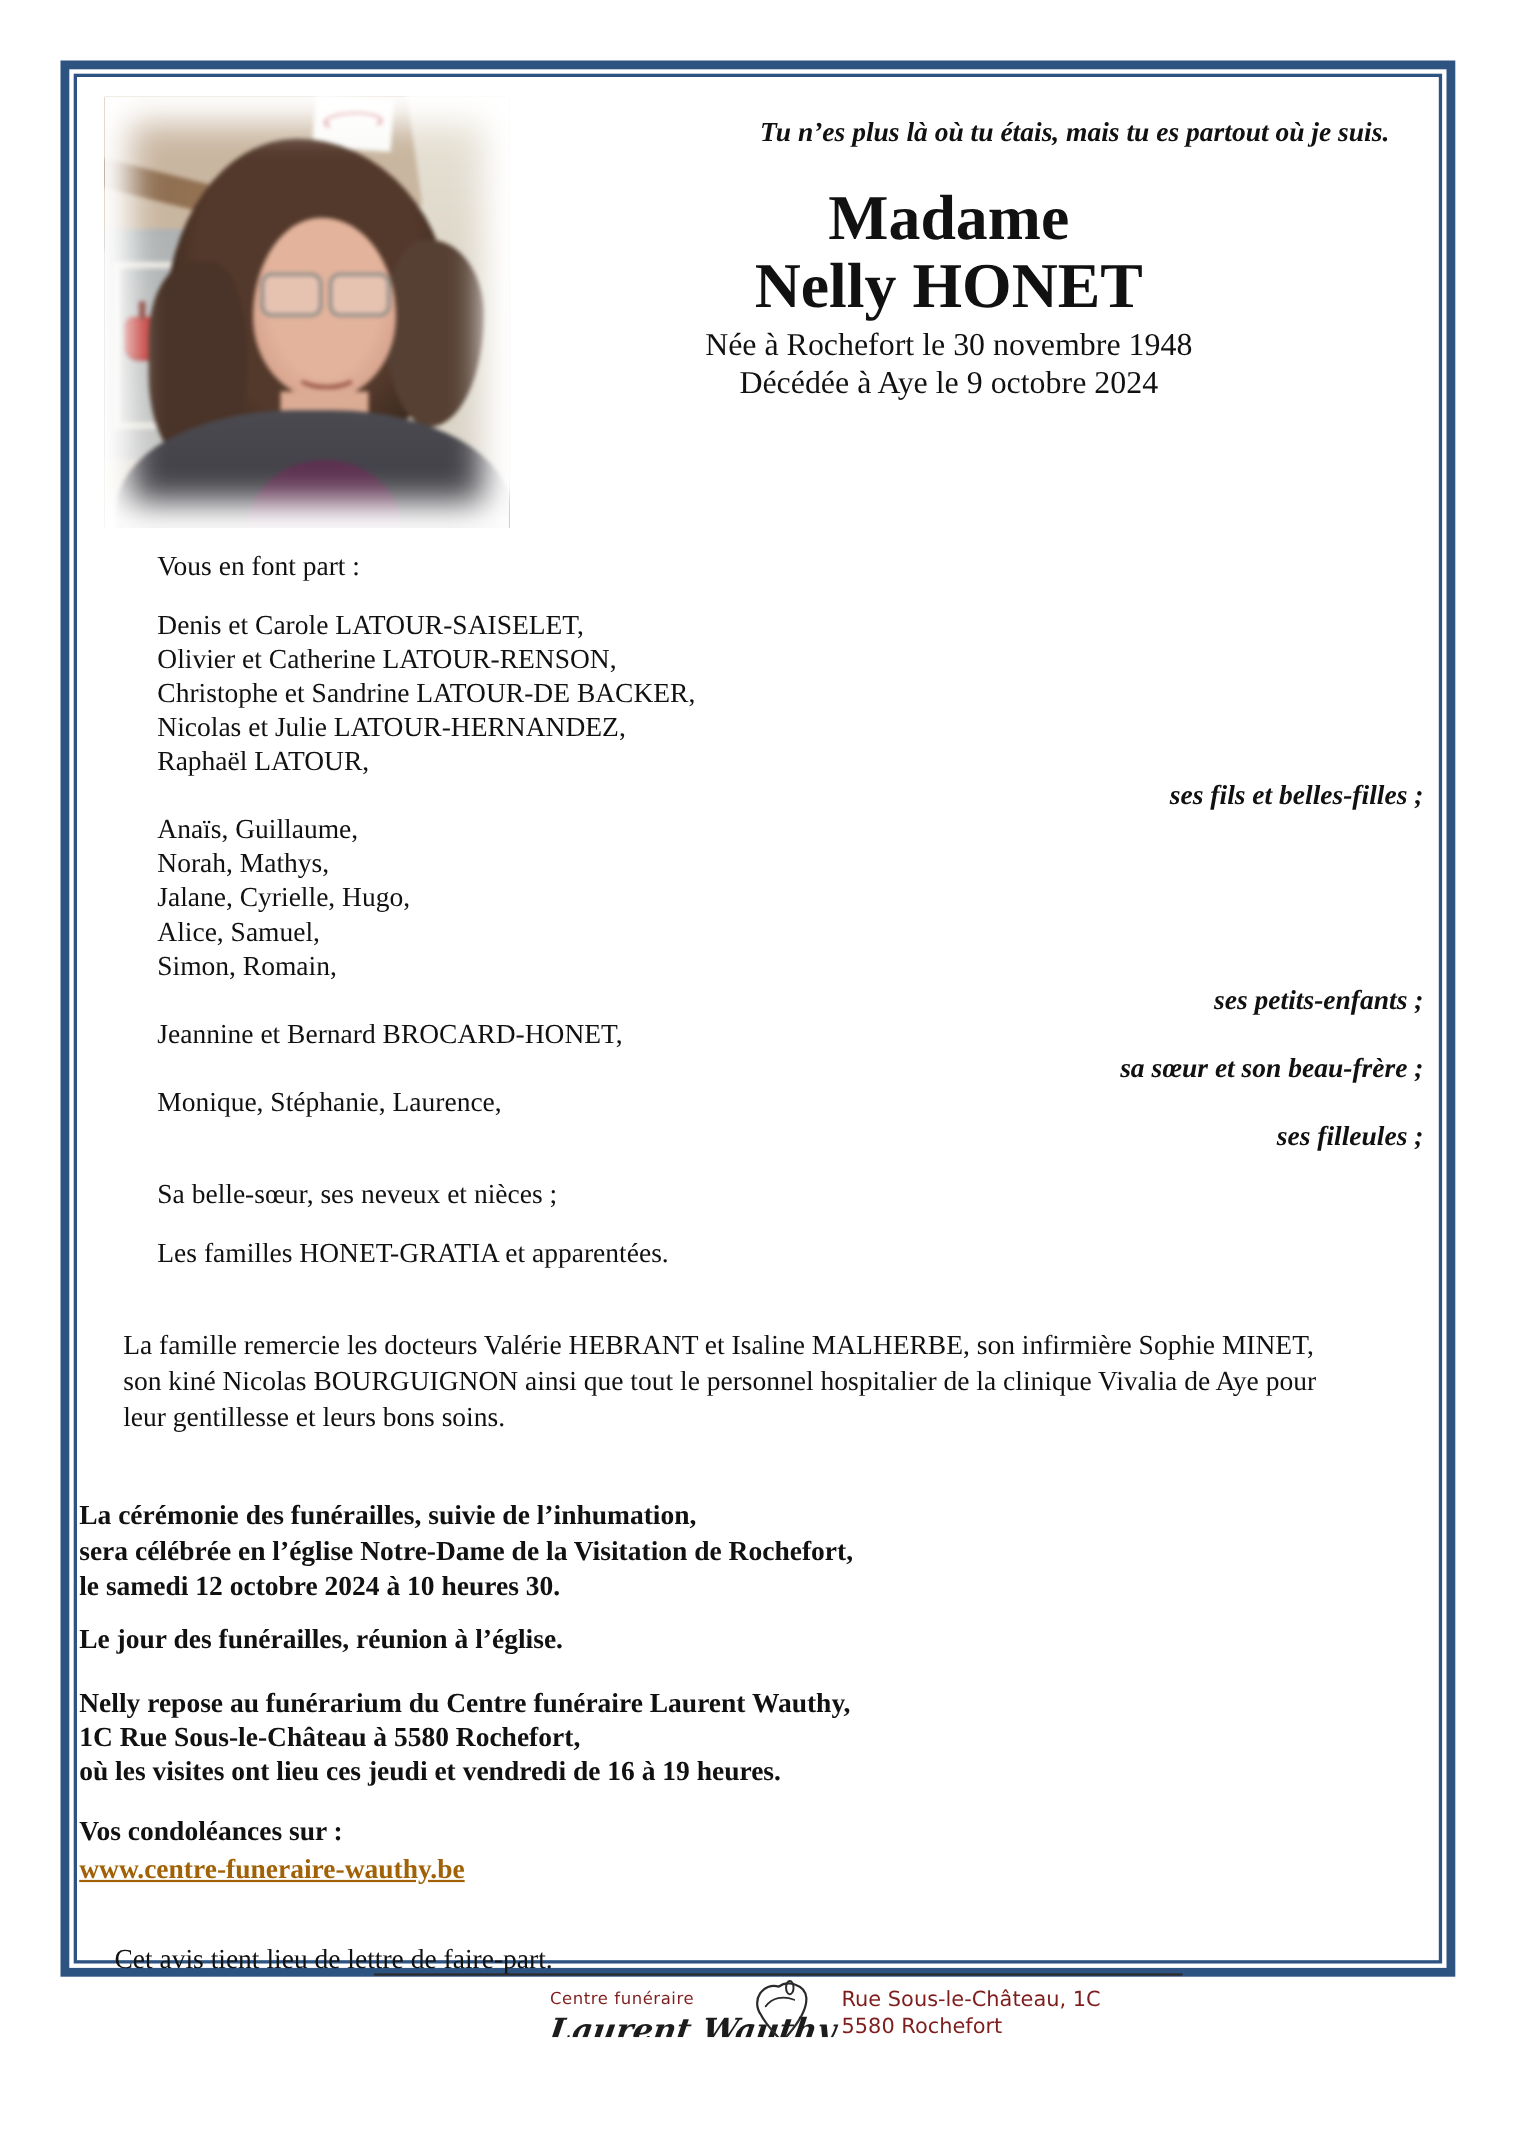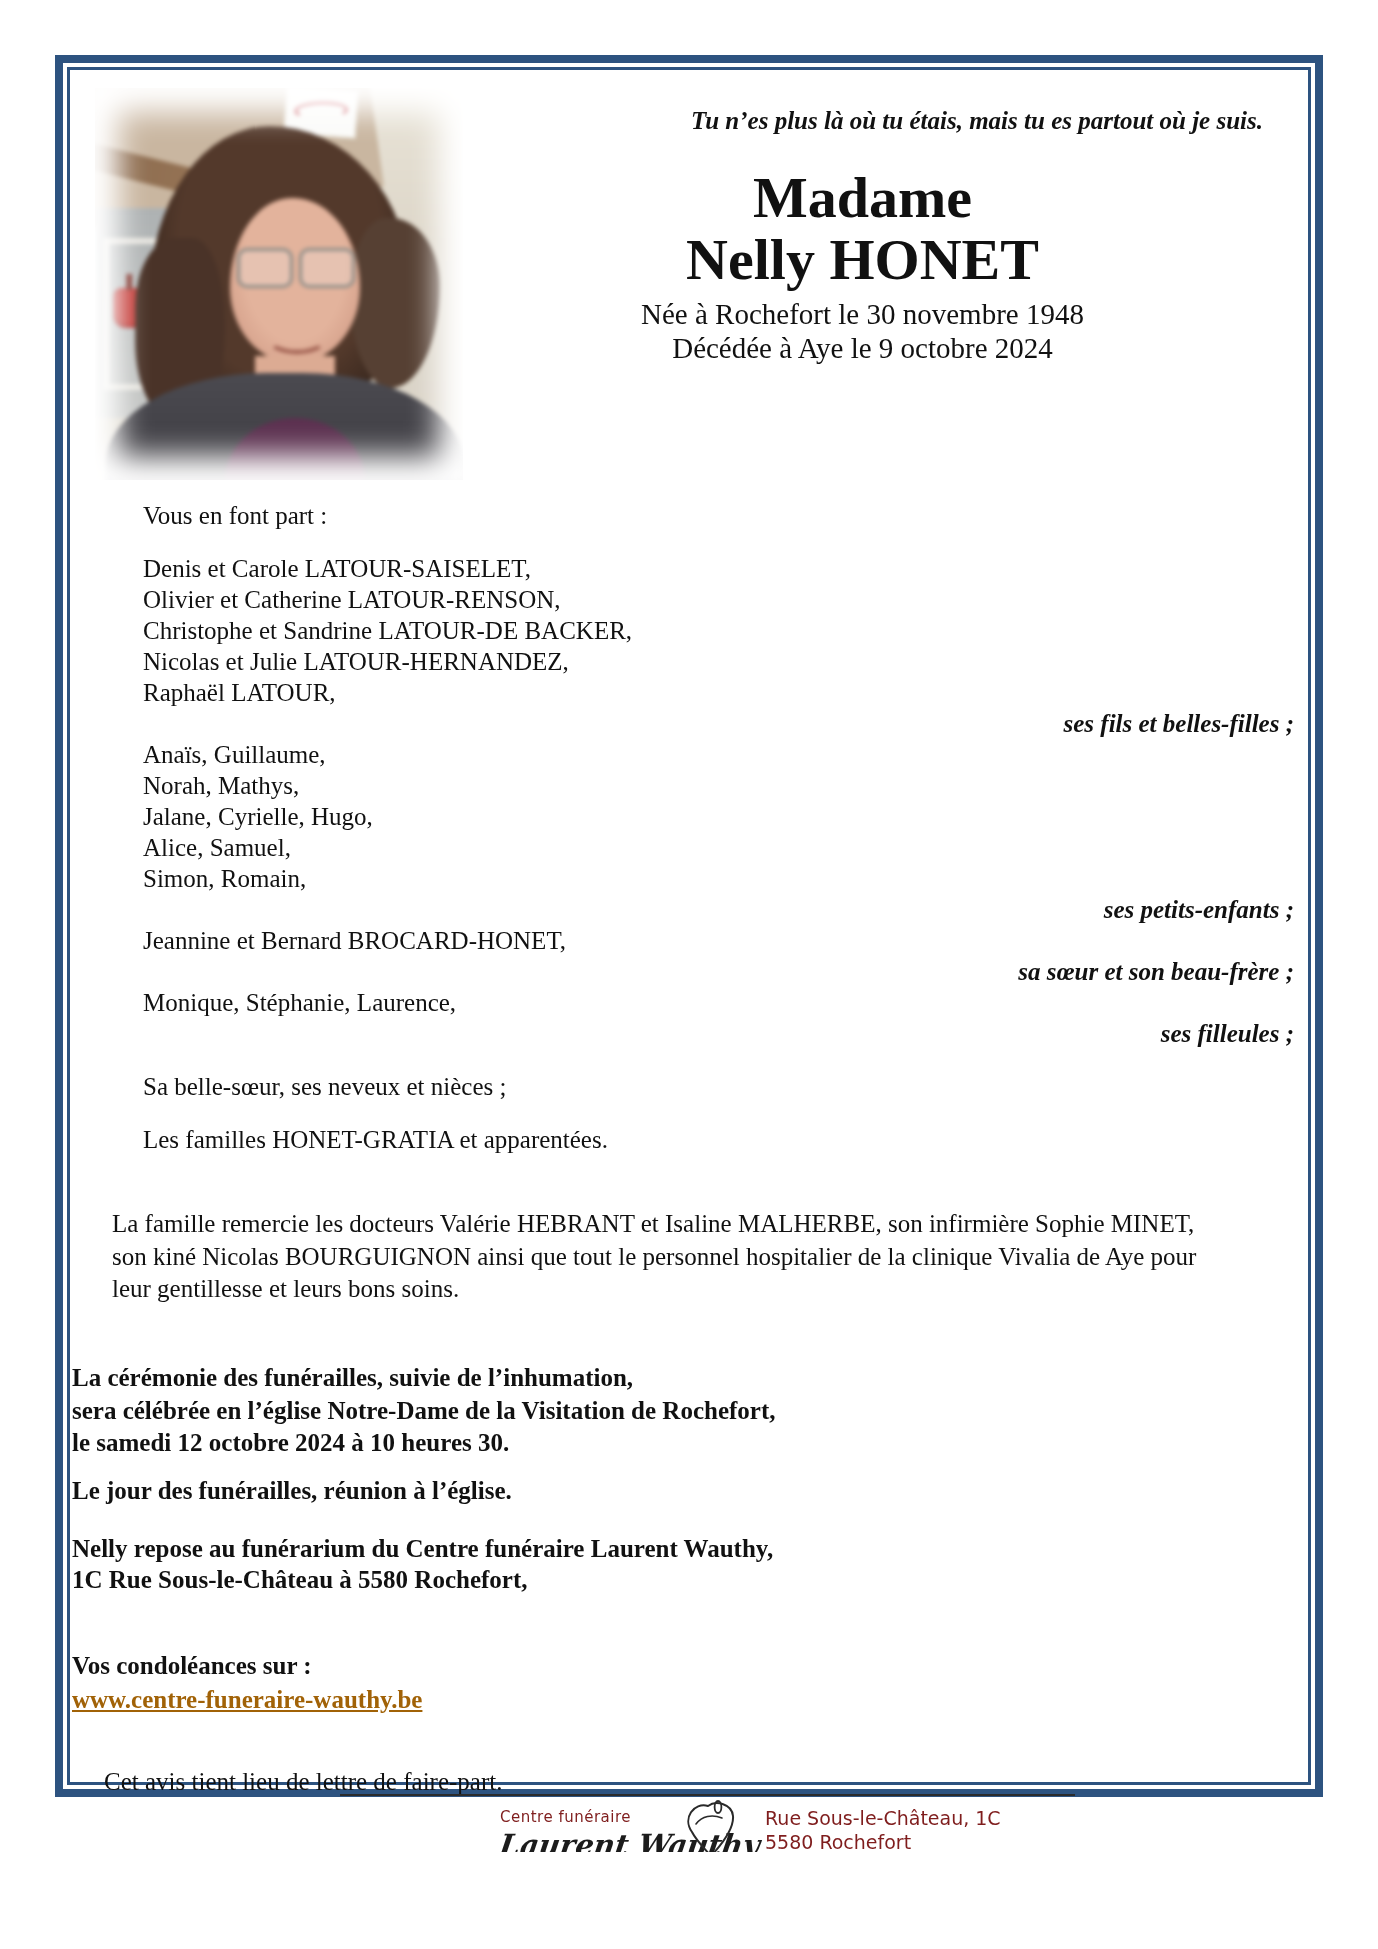--- a/index.html
+++ b/index.html
@@ -153,20 +153,21 @@
     <div>le samedi 12 octobre 2024 à 10 heures 30.</div>
   </div>
 
   <div class="center-col meeting">
     <div>Le jour des funérailles, réunion à l’église.</div>
   </div>
 
   <div class="center-col repose">
     <div>Nelly repose au funérarium du Centre funéraire Laurent Wauthy,</div>
     <div>1C Rue Sous-le-Château à 5580 Rochefort,</div>
+    <div>où les visites ont lieu ces jeudi et vendredi de 16 à 19 heures.</div>
   </div>
 
   <div class="center-col condolences">
     <div>Vos condoléances sur :</div>
     <span class="url">www.centre-funeraire-wauthy.be</span>
   </div>
 
   <div class="notice">Cet avis tient lieu de lettre de faire-part.</div>
   <div class="foot-rule"></div>
 

